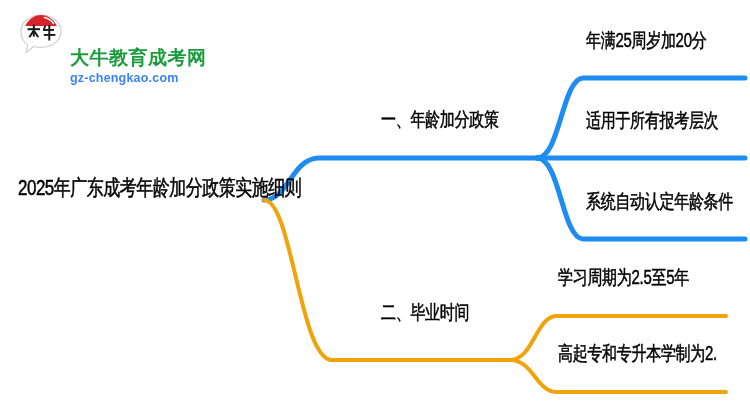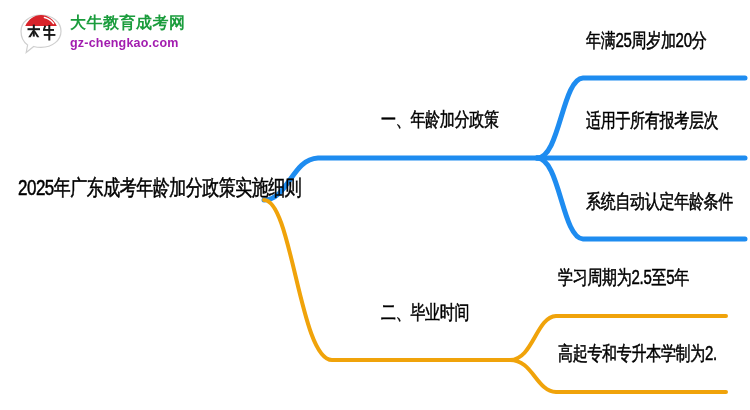--- a/index.html
+++ b/index.html
@@ -31,31 +31,32 @@
     width: 46px;
     height: 44px;
   }
   #logo-text-block {
     position: absolute;
     left: 52px;
     top: 1px;
     width: 150px;
   }
   .logo-title {
-    font-size: 16px;
+    font-size: 19px;
     font-weight: bold;
     color: #1a9c3c;
     letter-spacing: 0.5px;
     line-height: 24px;
     white-space: nowrap;
+    margin-top: 35px;
   }
   .logo-sub {
     font-size: 12.5px;
     font-weight: bold;
-    color: #a21caf;
+    color: #3b82f6;
     letter-spacing: 0.2px;
     line-height: 17px;
     white-space: nowrap;
   }
 
   
   #branch-layer {
     position: absolute;
     left: 0;
     top: 0;

